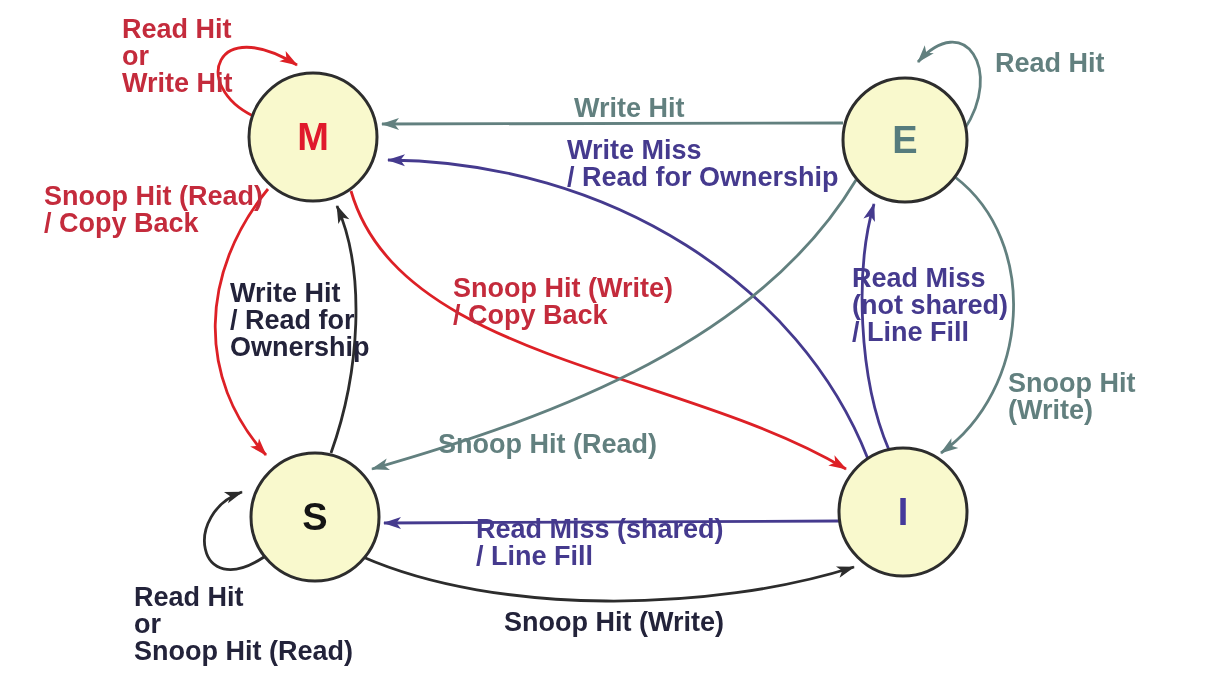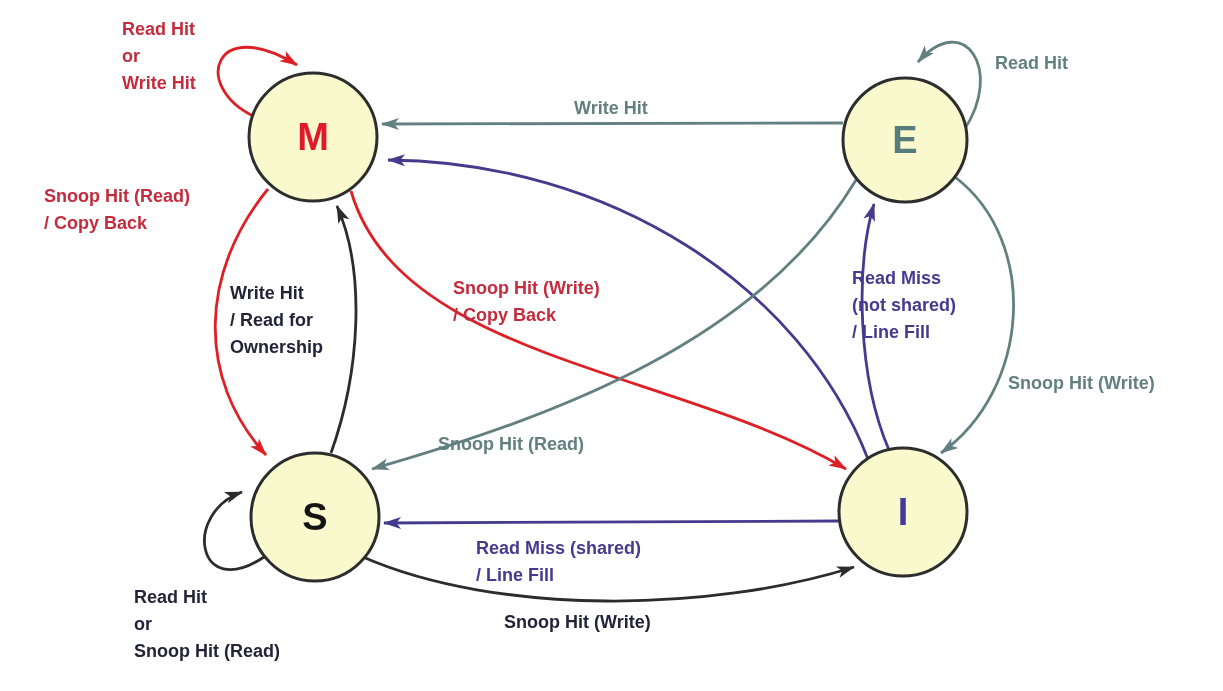--- a/index.html
+++ b/index.html
@@ -30,21 +30,21 @@
     transform:translate(-50%,-54%);
     font-size:38px;font-weight:700;
     letter-spacing:0;
   }
   .letter-m{color:var(--m-letter,#e01a2b);}
   .letter-e{color:var(--e-letter,#567c7d);}
   .letter-s{color:var(--s-letter,#141414);}
   .letter-i{color:var(--i-letter,#453a9b);}
   .edge-label{
     position:absolute;
-    font-size:18px;line-height:27px;font-weight:700;
+    font-size:27px;line-height:27px;font-weight:700;
     white-space:pre-line;
   }
   .crimson{color:var(--crimson-text,#c42b3c);}
   .slate-t{color:var(--slate,#62807f);}
   .purple-t{color:var(--purple,#453a8e);}
   .dark-t{color:var(--dark-text,#23233a);}
 </style>
 </head>
 <body>
 
@@ -89,32 +89,34 @@
   <div class="state-letter letter-m" style="left:313px;top:139px">M</div>
   <div class="state-letter letter-e" style="left:905px;top:142px">E</div>
   <div class="state-letter letter-s" style="left:315px;top:519px">S</div>
   <div class="state-letter letter-i" style="left:903px;top:514px">I</div>
 
   <div class="edge-label crimson" style="left:122px;top:16px">Read Hit
 or
 Write Hit</div>
   <div class="edge-label slate-t" style="left:995px;top:50px">Read Hit</div>
   <div class="edge-label slate-t" style="left:574px;top:95px">Write Hit</div>
+  <div class="edge-label purple-t" style="left:567px;top:137px">Write Miss
+/ Read for Ownership</div>
   <div class="edge-label crimson" style="left:44px;top:183px">Snoop Hit (Read)
 / Copy Back</div>
   <div class="edge-label dark-t" style="left:230px;top:280px">Write Hit
 / Read for
 Ownership</div>
   <div class="edge-label crimson" style="left:453px;top:275px">Snoop Hit (Write)
 / Copy Back</div>
   <div class="edge-label slate-t" style="left:438px;top:431px">Snoop Hit (Read)</div>
   <div class="edge-label purple-t" style="left:852px;top:265px">Read Miss
 (not shared)
 / Line Fill</div>
   <div class="edge-label slate-t" style="left:1008px;top:370px">Snoop Hit (Write)</div>
-  <div class="edge-label purple-t" style="left:476px;top:535px">Read Miss (shared)
+  <div class="edge-label purple-t" style="left:476px;top:516px">Read Miss (shared)
 / Line Fill</div>
   <div class="edge-label dark-t" style="left:504px;top:609px">Snoop Hit (Write)</div>
   <div class="edge-label dark-t" style="left:134px;top:584px">Read Hit
 or
 Snoop Hit (Read)</div>
 
 </div>
 
 </body></html>

